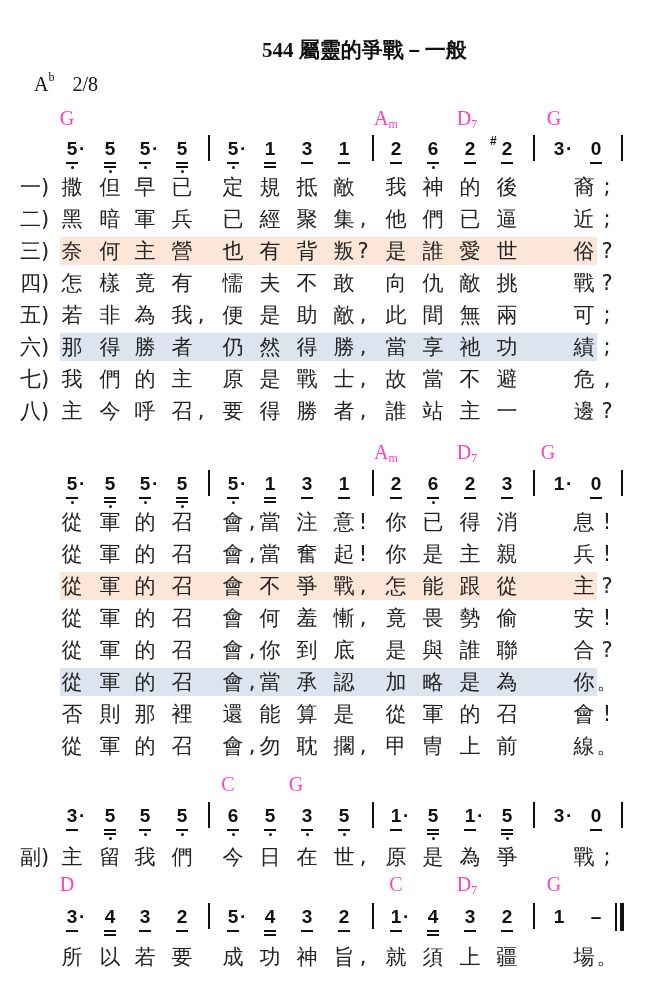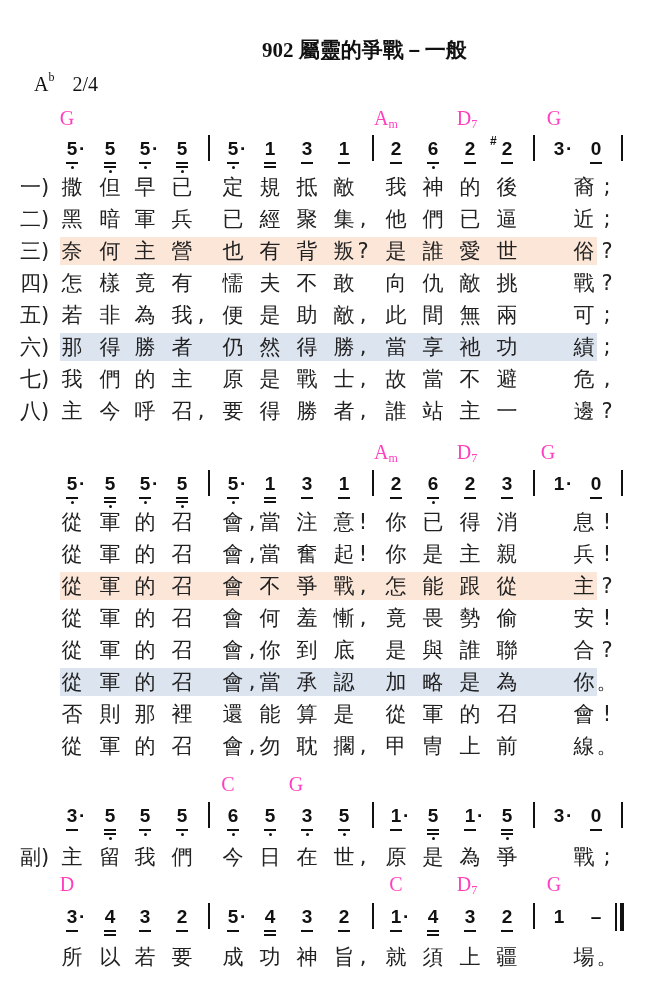--- a/index.html
+++ b/index.html
@@ -29,22 +29,22 @@
   .lyric-row { height:28px; }
   .hl-peach { background:#fbe6d8; }
   .hl-blue { background:#dce4f0; }
   .lyric { font-family:"DejaVu Sans", sans-serif; font-size:21px; line-height:28px; color:#222;
            transform:translateX(-50%); white-space:nowrap; }
   .vlabel { font-family:"DejaVu Sans", sans-serif; font-size:21px; line-height:28px; color:#222; white-space:nowrap; }
 </style>
 </head>
 <body>
 
-<div class="abs title">902  屬靈的爭戰－一般</div>
-<div class="abs key"><span>A</span><sup>b</sup><span class="meter">2/4</span></div>
+<div class="abs title">544  屬靈的爭戰－一般</div>
+<div class="abs key"><span>A</span><sup>b</sup><span class="meter">2/8</span></div>
 
 <div id="score">
     <div class="abs chord" style="left: 67px; top: 108px; color: rgb(255, 63, 191);"><span>G</span></div>
     <div class="abs chord" style="left: 386px; top: 108px; color: rgb(255, 63, 191);"><span>A</span><sub>m</sub></div>
     <div class="abs chord" style="left: 467px; top: 108px; color: rgb(255, 63, 191);"><span>D</span><sub>7</sub></div>
     <div class="abs chord" style="left: 554px; top: 108px; color: rgb(255, 63, 191);"><span>G</span></div>
     <div class="abs note" style="left: 72px; top: 139px;"><span class="digit">5</span><span class="dot-after">·</span><span class="ul1"></span><span class="low" style="top: 27px;"></span></div>
     <div class="abs note" style="left: 110px; top: 139px;"><span class="digit">5</span><span class="ul1"></span><span class="ul2"></span><span class="low" style="top: 31px;"></span></div>
     <div class="abs note" style="left: 145px; top: 139px;"><span class="digit">5</span><span class="dot-after">·</span><span class="ul1"></span><span class="low" style="top: 27px;"></span></div>
     <div class="abs note" style="left: 182px; top: 139px;"><span class="digit">5</span><span class="ul1"></span><span class="ul2"></span><span class="low" style="top: 31px;"></span></div>

